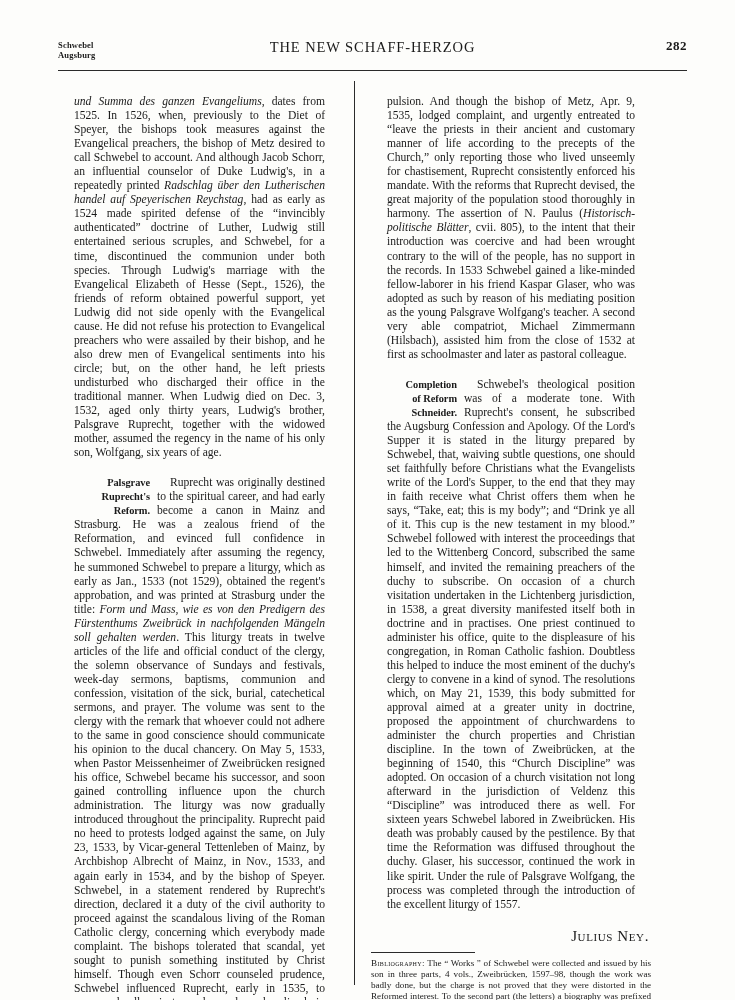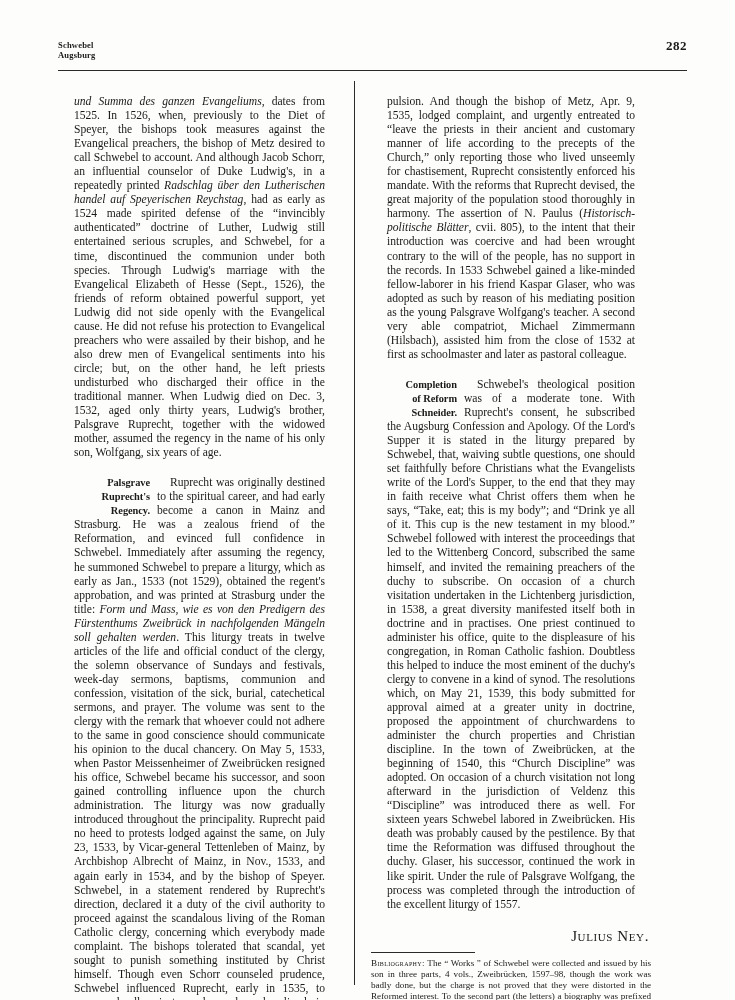--- a/index.html
+++ b/index.html
@@ -148,36 +148,37 @@
 </head>
 <body>
 
 <div class="page">
 
   <div class="runhead">
     <div class="runhead-left">
       <div>Schwebel</div>
       <div>Augsburg</div>
     </div>
+    <div class="runhead-title">THE NEW SCHAFF-HERZOG</div>
     <div class="runhead-page">282</div>
   </div>
 
   <div class="rule-top"></div>
 
   <div class="columns">
 
     <div class="col col-left">
 
       <p class="body"><i>und Summa des ganzen Evangeliums</i><span>, dates from 1525. In 1526, when, previously to the Diet of Speyer, the bishops took measures against the Evangelical preachers, the bishop of Metz desired to call Schwebel to account. And although Jacob Schorr, an influential counselor of Duke Ludwig's, in a repeatedly printed </span><i>Radschlag über den Lutherischen handel auf Speyerischen Reychstag</i><span>, had as early as 1524 made spirited defense of the “invincibly authenticated” doctrine of Luther, Ludwig still entertained serious scruples, and Schwebel, for a time, discontinued the communion under both species. Through Ludwig's marriage with the Evangelical Elizabeth of Hesse (Sept., 1526), the friends of reform obtained powerful support, yet Ludwig did not side openly with the Evangelical cause. He did not refuse his protection to Evangelical preachers who were assailed by their bishop, and he also drew men of Evangelical sentiments into his circle; but, on the other hand, he left priests undisturbed who discharged their office in the traditional manner. When Ludwig died on Dec. 3, 1532, aged only thirty years, Ludwig's brother, Palsgrave Ruprecht, together with the widowed mother, assumed the regency in the name of his only son, Wolfgang, six years of age.</span></p>
 
       <div class="sidenote-block">
         <div class="sidenote">
           <span>Palsgrave</span>
           <span>Ruprecht's</span>
-          <span>Regency.</span>
+          <span>Reform.</span>
         </div>
         <p class="body indent"><span>Ruprecht was originally destined to the spiritual career, and had early become a canon in Mainz and Strasburg. He was a zealous friend of the Reformation, and evinced full confidence in Schwebel. Immediately after assuming the regency, he summoned Schwebel to prepare a liturgy, which as early as Jan., 1533 (not 1529), obtained the regent's approbation, and was printed at Strasburg under the title: </span><i>Form und Mass, wie es von den Predigern des Fürstenthums Zweibrück in nachfolgenden Mängeln soll gehalten werden</i><span>. This liturgy treats in twelve articles of the life and official conduct of the clergy, the solemn observance of Sundays and festivals, week-day sermons, baptisms, communion and confession, visitation of the sick, burial, catechetical sermons, and prayer. The volume was sent to the clergy with the remark that whoever could not adhere to the same in good conscience should communicate his opinion to the ducal chancery. On May 5, 1533, when Pastor Meissenheimer of Zweibrücken resigned his office, Schwebel became his successor, and soon gained controlling influence upon the church administration. The liturgy was now gradually introduced throughout the principality. Ruprecht paid no heed to protests lodged against the same, on July 23, 1533, by Vicar-general Tettenleben of Mainz, by Archbishop Albrecht of Mainz, in Nov., 1533, and again early in 1534, and by the bishop of Speyer. Schwebel, in a statement rendered by Ruprecht's direction, declared it a duty of the civil authority to proceed against the scandalous living of the Roman Catholic clergy, concerning which everybody made complaint. The bishops tolerated that scandal, yet sought to punish something instituted by Christ himself. Though even Schorr counseled prudence, Schwebel influenced Ruprecht, early in 1535, to command all priests and monks who lived in concubinage to marry before Easter under penalty of ex-</span></p>
       </div>
 
     </div>
 
     <div class="col-divider"></div>
 
     <div class="col col-right">
 

